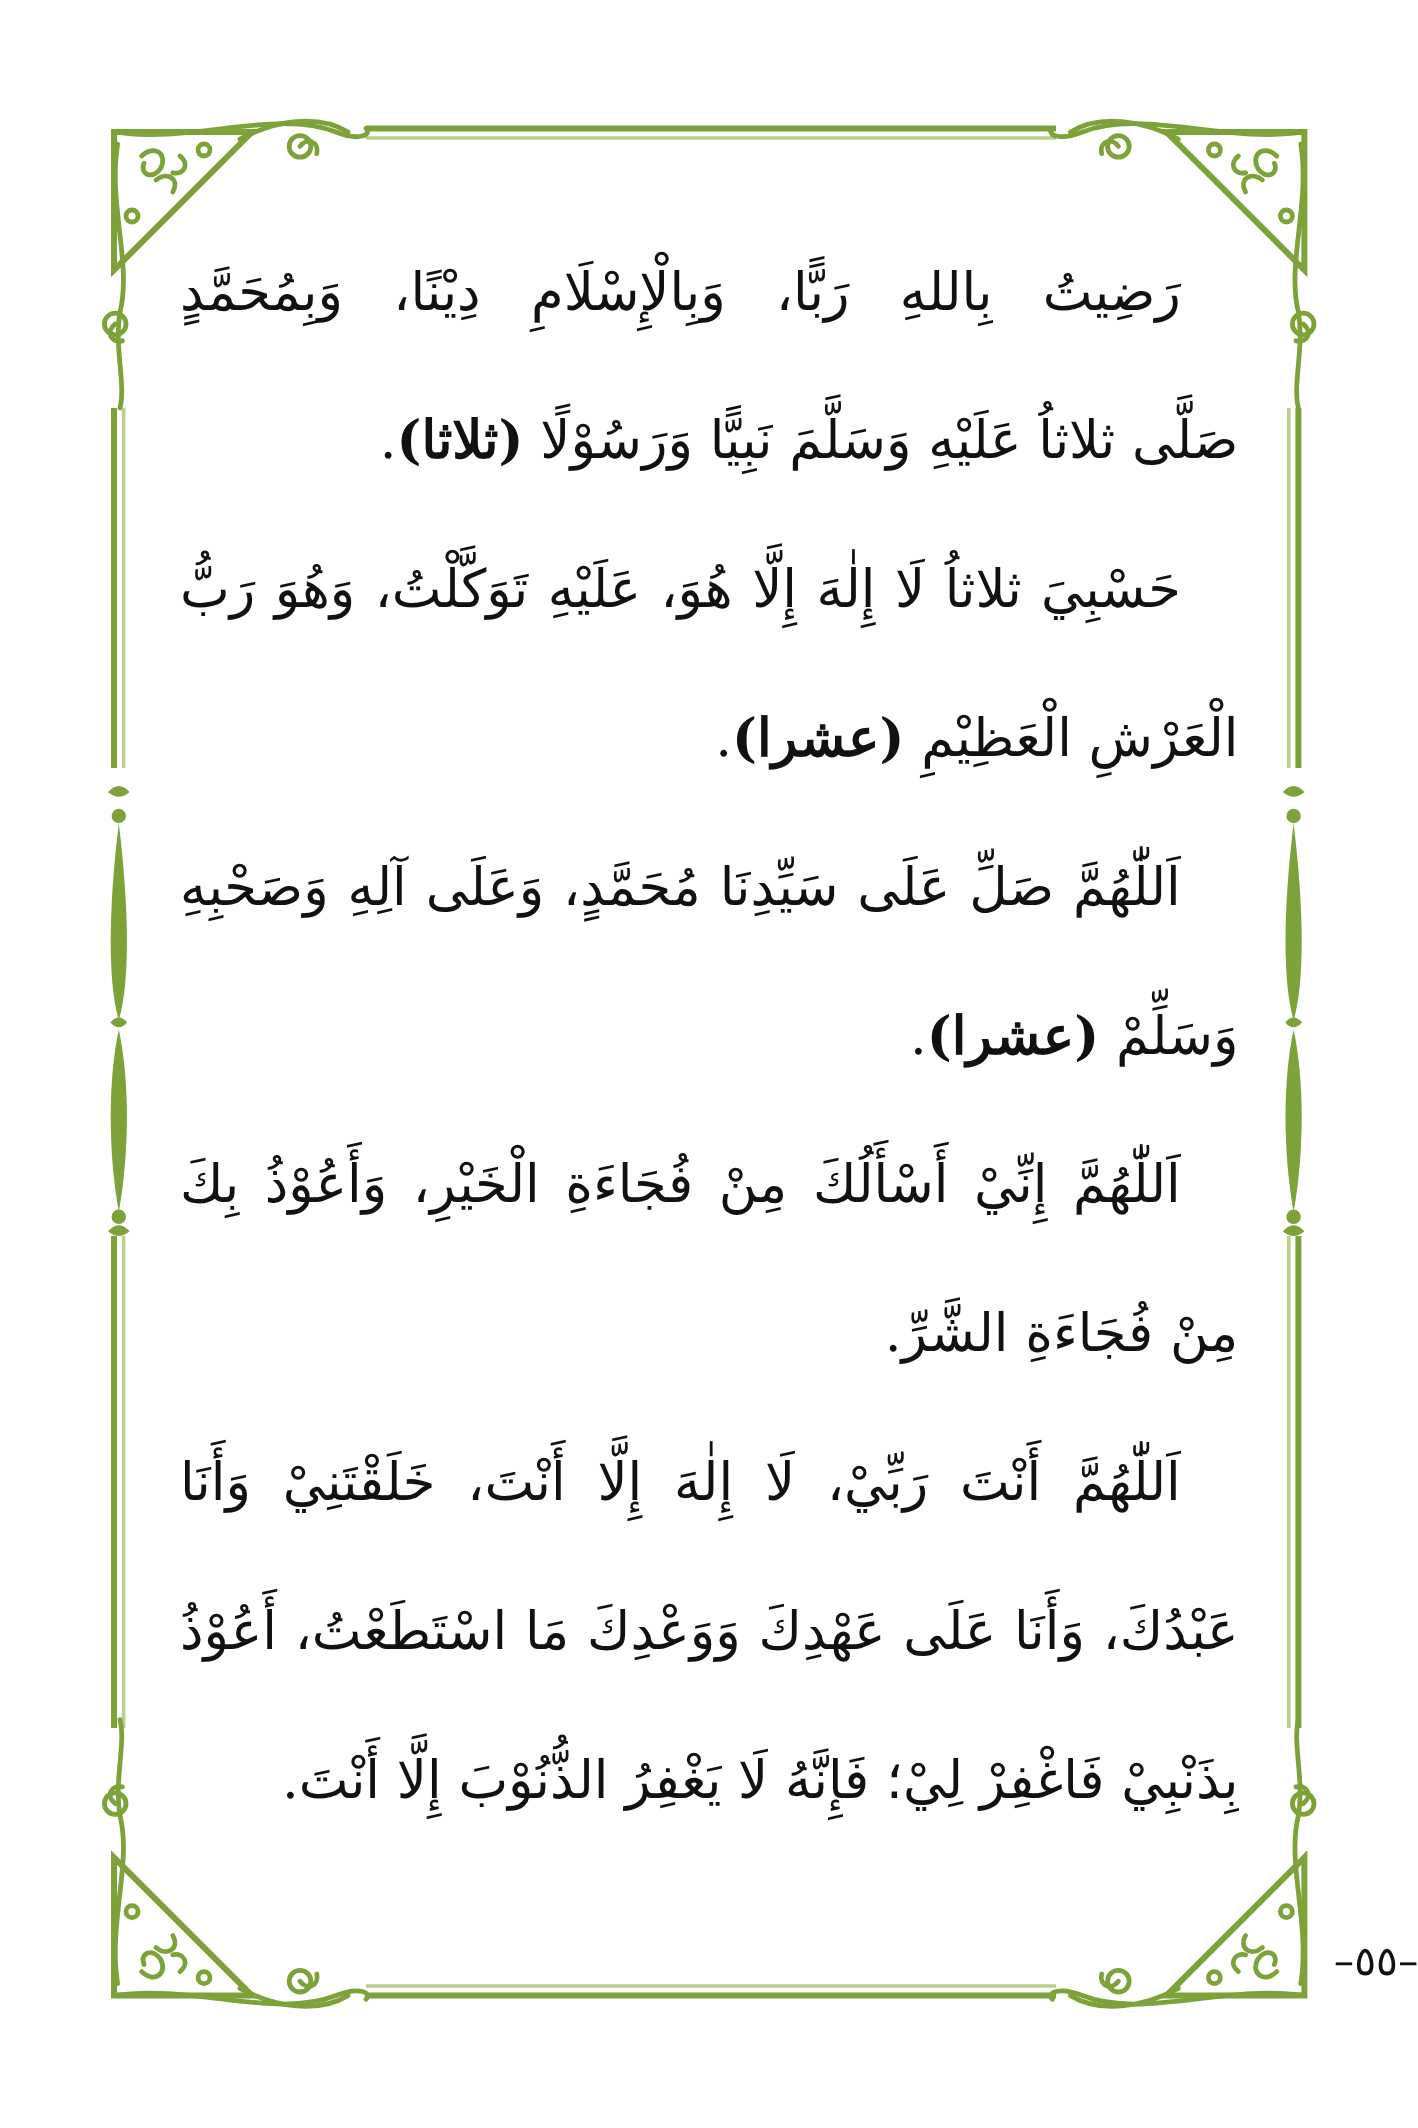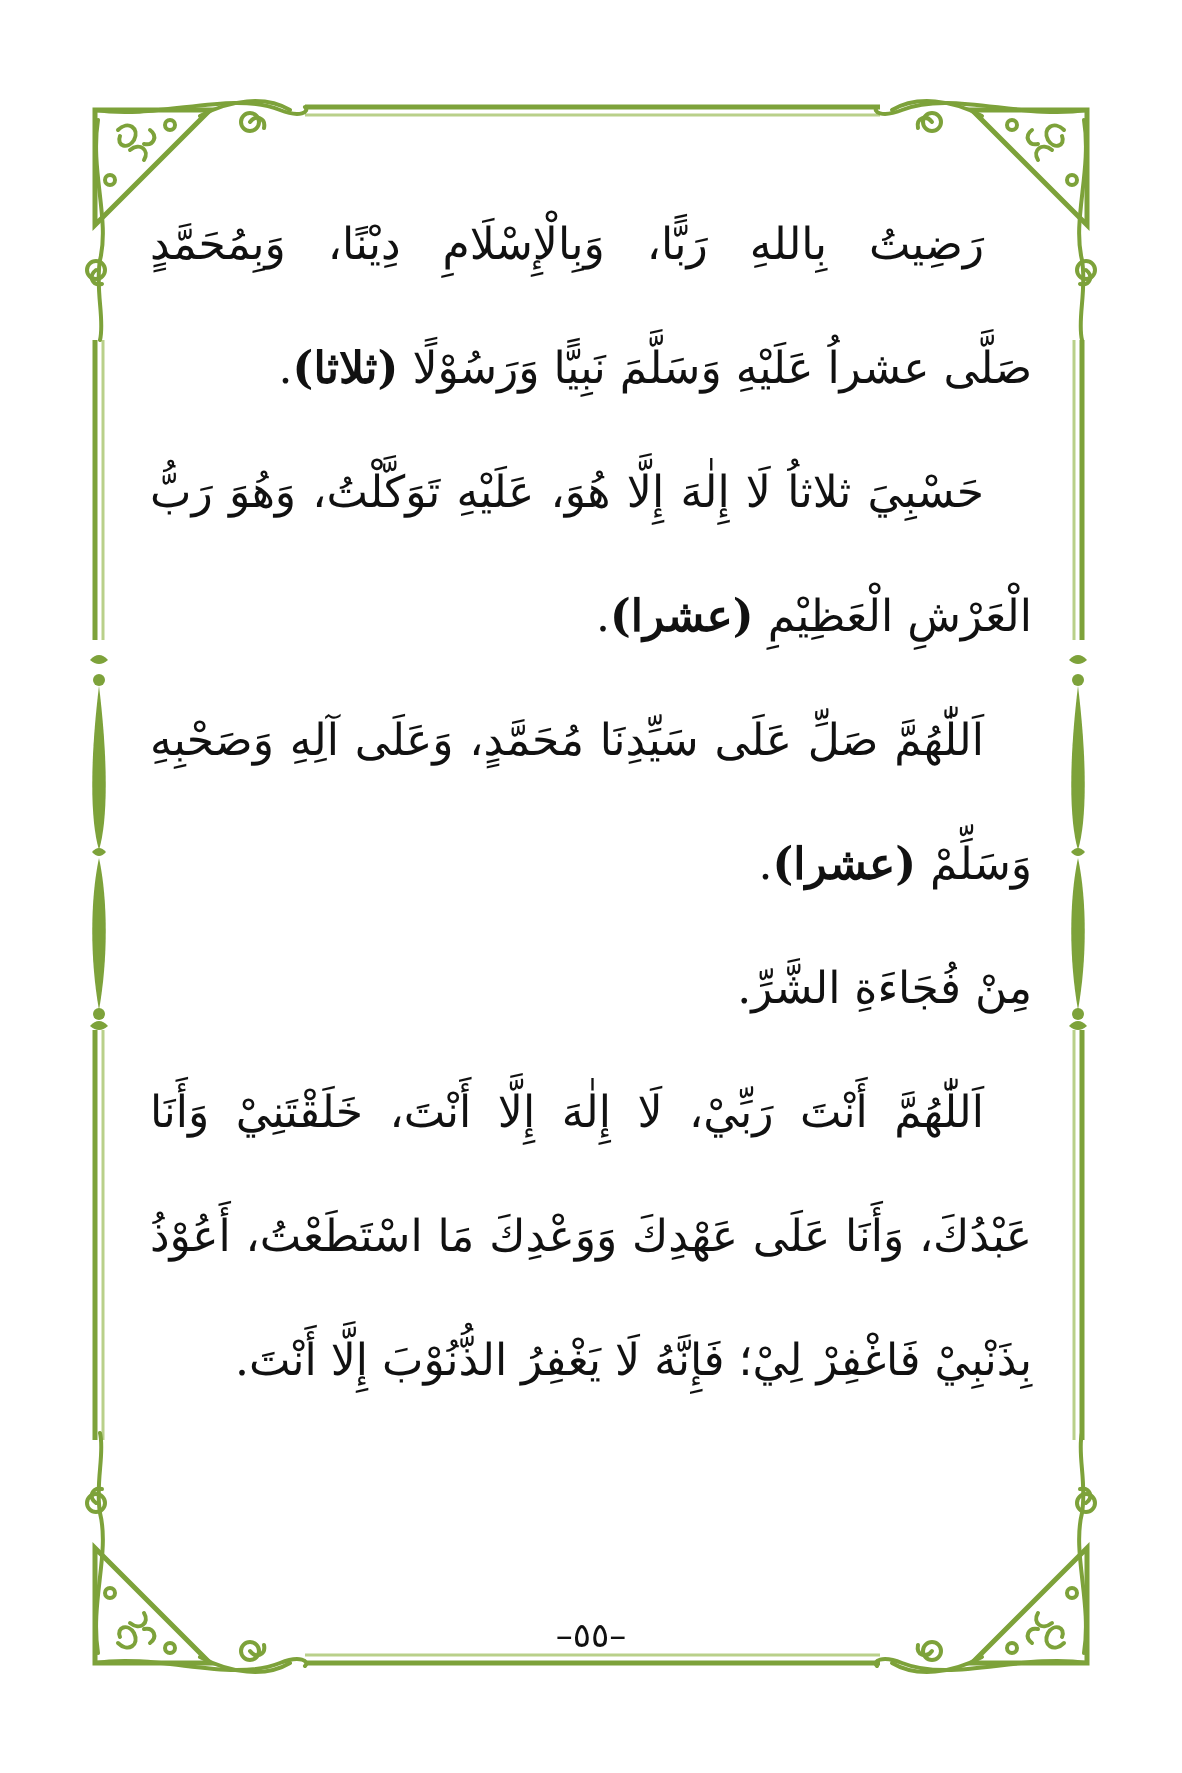--- a/index.html
+++ b/index.html
@@ -19,21 +19,21 @@
     white-space: nowrap;
     text-align: justify;
     text-align-last: justify;
   }
   .line.first { padding-right: 48px; }
   .line.last { text-align-last: right; }
   .bold { font-weight: bold; margin-top: 40px; }
   .page-number {
     position: absolute;
     left: 0; width: 1182px; top: 1615px;
-    text-align: center;
+    text-align: right;
     font-family: "DejaVu Sans", sans-serif;
     font-size: 34px;
     color: #111;
     direction: rtl;
   }
 </style>
 </head>
 <body>
 
 <svg class="frame-svg" viewBox="0 0 1182 1773" xmlns="http://www.w3.org/2000/svg">
@@ -90,31 +90,32 @@
     <circle cx="110" cy="180" r="5"></circle>
   </g>
   <use href="#corner-tl" transform="translate(1182 0) scale(-1 1)"></use>
   <use href="#corner-tl" transform="translate(0 1773) scale(1 -1)"></use>
   <use href="#corner-tl" transform="translate(1182 1773) scale(-1 -1)"></use>
 </svg>
 
 <div class="content">
   <div>
     <div class="line first"><span>رَضِيتُ بِاللهِ رَبًّا، وَبِالْإِسْلَامِ دِيْنًا، وَبِمُحَمَّدٍ</span></div>
-    <div class="line last"><span>صَلَّى عشراُ عَلَيْهِ وَسَلَّمَ نَبِيًّا وَرَسُوْلًا</span> <span class="bold">(ثلاثا)</span><span>.</span></div>
+    <div class="line last"><span>صَلَّى ثلاثاُ عَلَيْهِ وَسَلَّمَ نَبِيًّا وَرَسُوْلًا</span> <span class="bold">(ثلاثا)</span><span>.</span></div>
   </div>
   <div>
     <div class="line first"><span>حَسْبِيَ ثلاثاُ لَا إِلٰهَ إِلَّا هُوَ، عَلَيْهِ تَوَكَّلْتُ، وَهُوَ رَبُّ</span></div>
     <div class="line last"><span>الْعَرْشِ الْعَظِيْمِ</span> <span class="bold">(عشرا)</span><span>.</span></div>
   </div>
   <div>
     <div class="line first"><span>اَللّٰهُمَّ صَلِّ عَلَى سَيِّدِنَا مُحَمَّدٍ، وَعَلَى آلِهِ وَصَحْبِهِ</span></div>
     <div class="line last"><span>وَسَلِّمْ</span> <span class="bold">(عشرا)</span><span>.</span></div>
   </div>
   <div>
+    <div class="line first"><span>اَللّٰهُمَّ إِنِّيْ أَسْأَلُكَ مِنْ فُجَاءَةِ الْخَيْرِ، وَأَعُوْذُ بِكَ</span></div>
     <div class="line last"><span>مِنْ فُجَاءَةِ الشَّرِّ.</span></div>
   </div>
   <div>
     <div class="line first"><span>اَللّٰهُمَّ أَنْتَ رَبِّيْ، لَا إِلٰهَ إِلَّا أَنْتَ، خَلَقْتَنِيْ وَأَنَا</span></div>
     <div class="line"><span>عَبْدُكَ، وَأَنَا عَلَى عَهْدِكَ وَوَعْدِكَ مَا اسْتَطَعْتُ، أَعُوْذُ</span></div>
     <div class="line last"><span>بِذَنْبِيْ فَاغْفِرْ لِيْ؛ فَإِنَّهُ لَا يَغْفِرُ الذُّنُوْبَ إِلَّا أَنْتَ.</span></div>
   </div>
 </div>
 
 <div class="page-number">–٥٥–</div>

